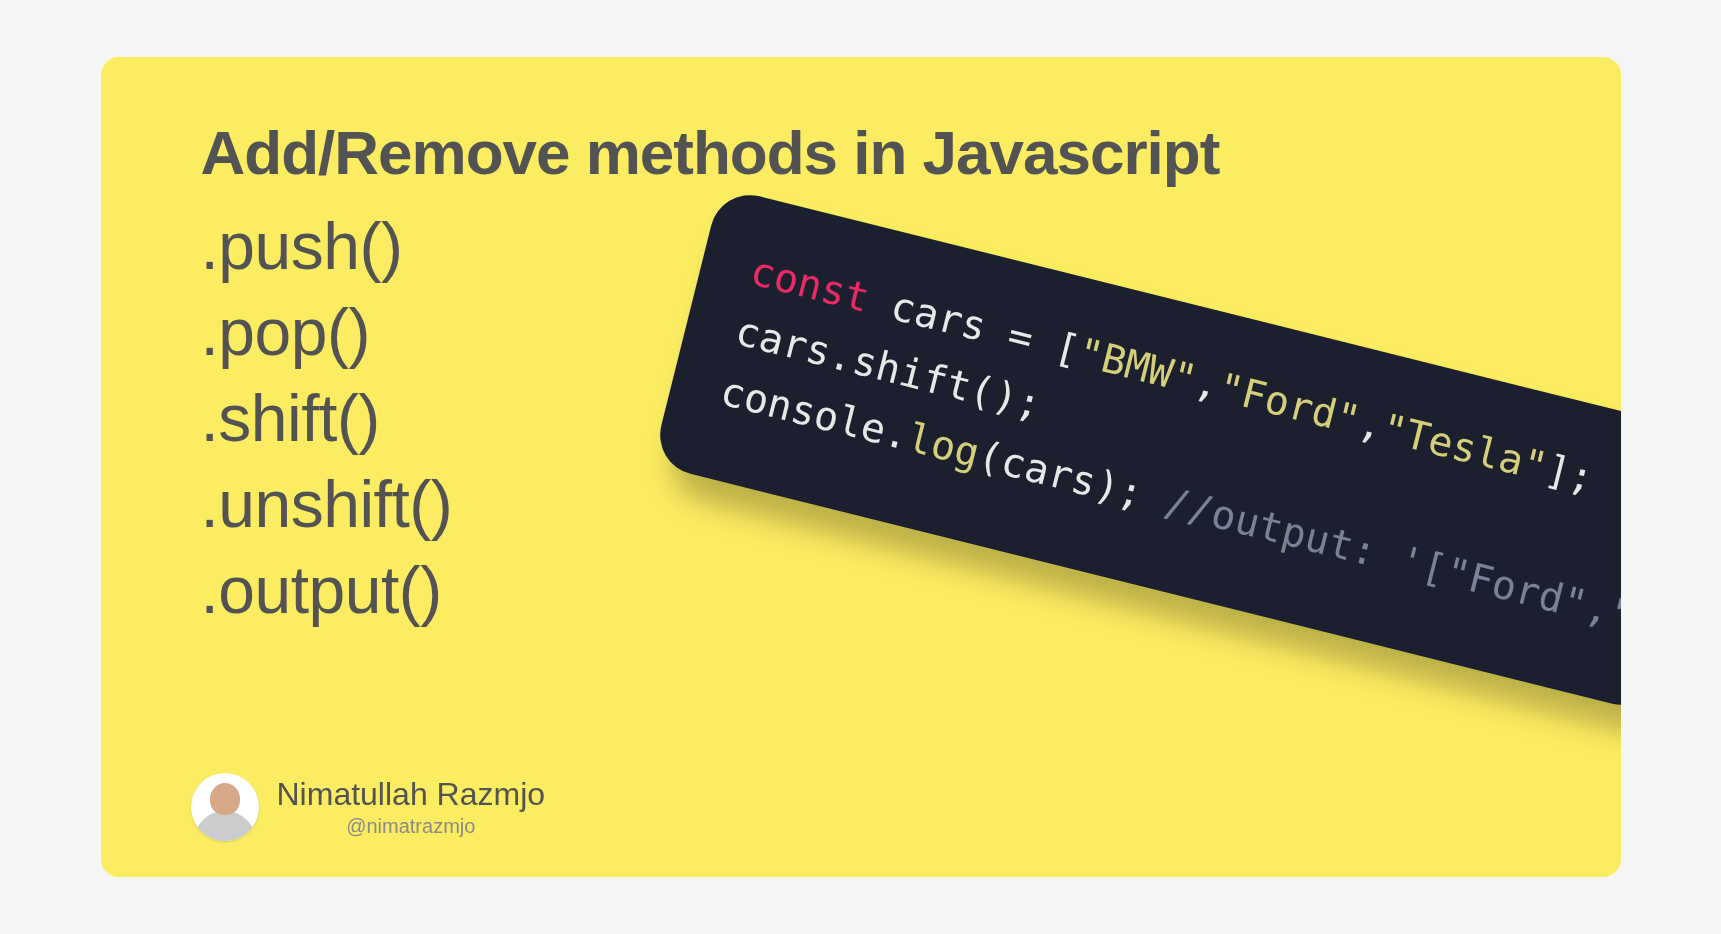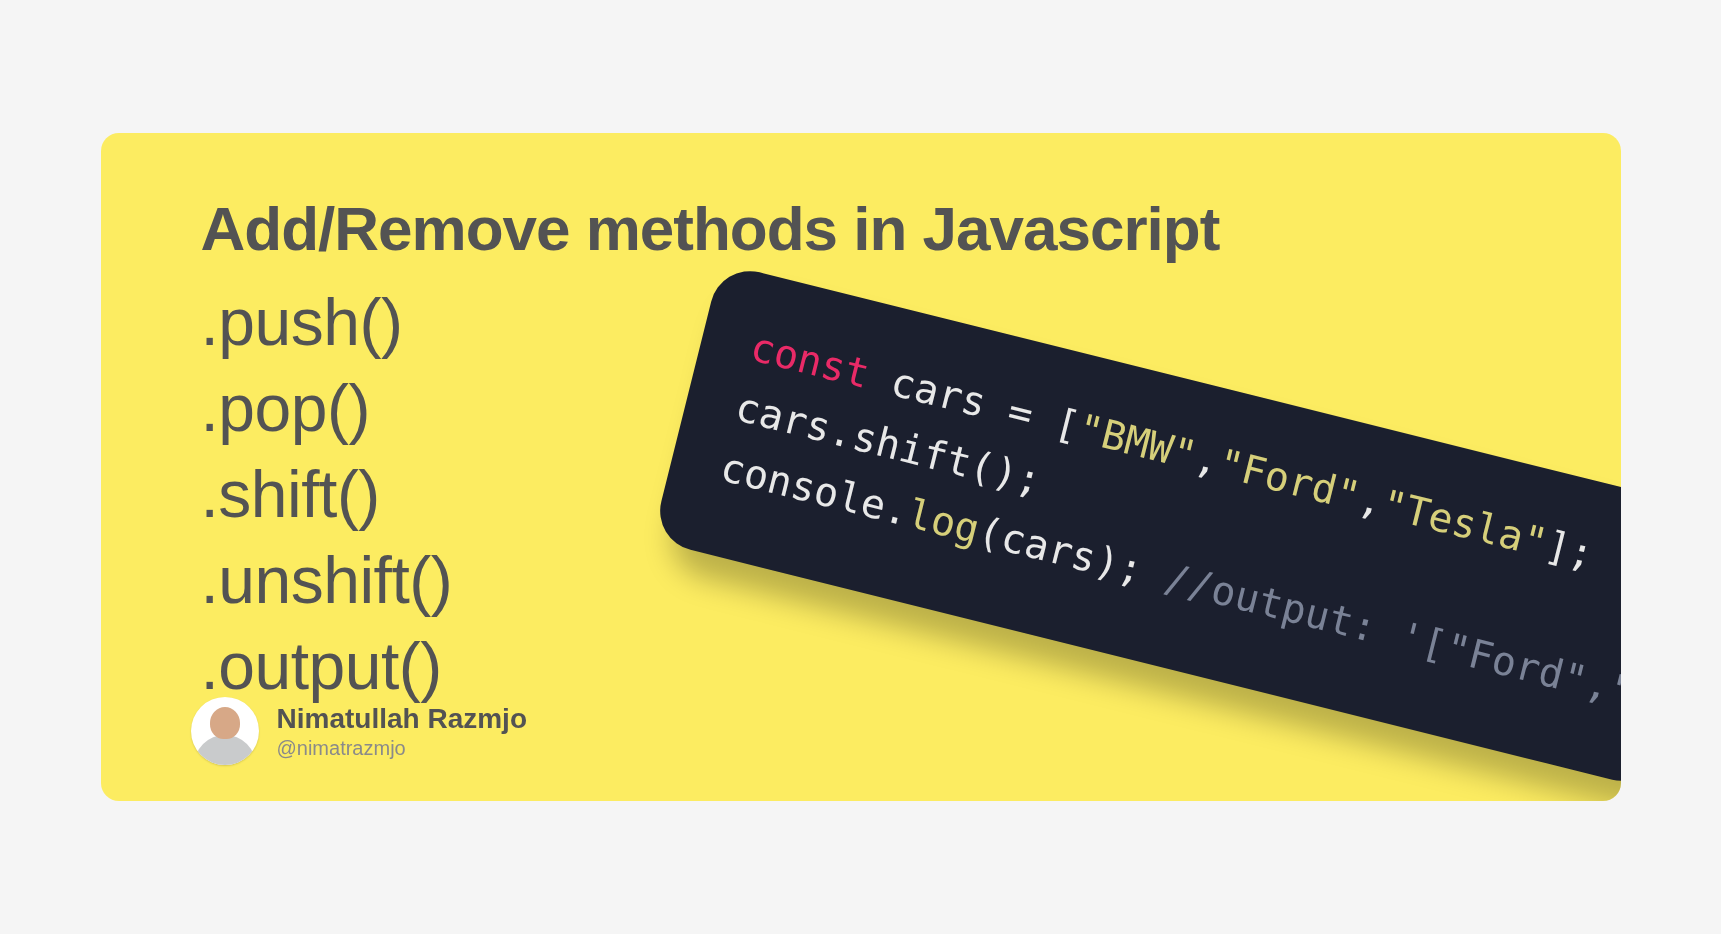--- a/index.html
+++ b/index.html
@@ -6,21 +6,21 @@
   html, body { width: 100%; height: 100%; }
   body {
     background: #f5f5f5;
     display: flex;
     align-items: center;
     justify-content: center;
     font-family: -apple-system, BlinkMacSystemFont, "Helvetica Neue", Arial, sans-serif;
   }
   .slide {
     width: 1520px;
-    height: 668px;
+    height: 820px;
     background: #fcec61;
     border-radius: 18px;
     position: relative;
     padding: 60px 100px 40px 100px;
     overflow: hidden;
   }
   .title {
     font-size: 62px;
     font-weight: 600;
     color: #535353;
@@ -83,28 +83,29 @@
     border-radius: 50% 50% 45% 45%;
   }
   .avatar-body {
     position: absolute;
     bottom: -10px; left: 50%; transform: translateX(-50%);
     width: 62px; height: 40px;
     background: #c9cbcc;
     border-radius: 40px 40px 0 0;
   }
   .author-name {
-    font-size: 28px;
-    font-weight: 700;
+    font-size: 32px;
+    font-weight: 400;
     color: #535353;
   }
   .author-handle {
     font-size: 20px;
     color: #8a8a8a;
     margin-top: 2px;
+    text-align: center;
   }
 </style>
 </head>
 <body>
 
 <div class="slide">
 
   <h1 class="title">Add/Remove methods in Javascript</h1>
 
   <div class="methods">

